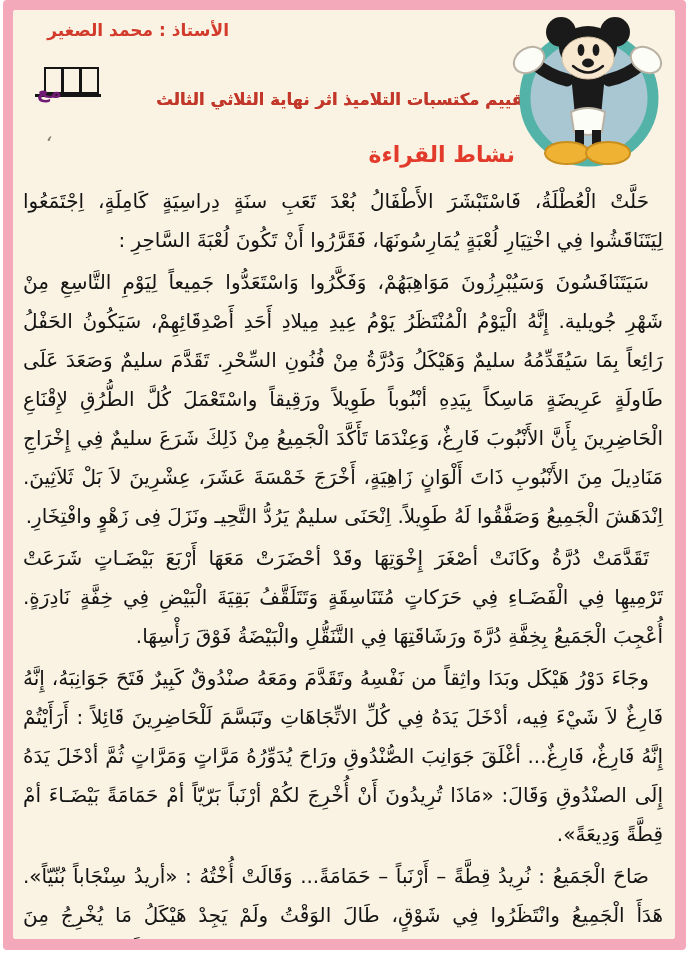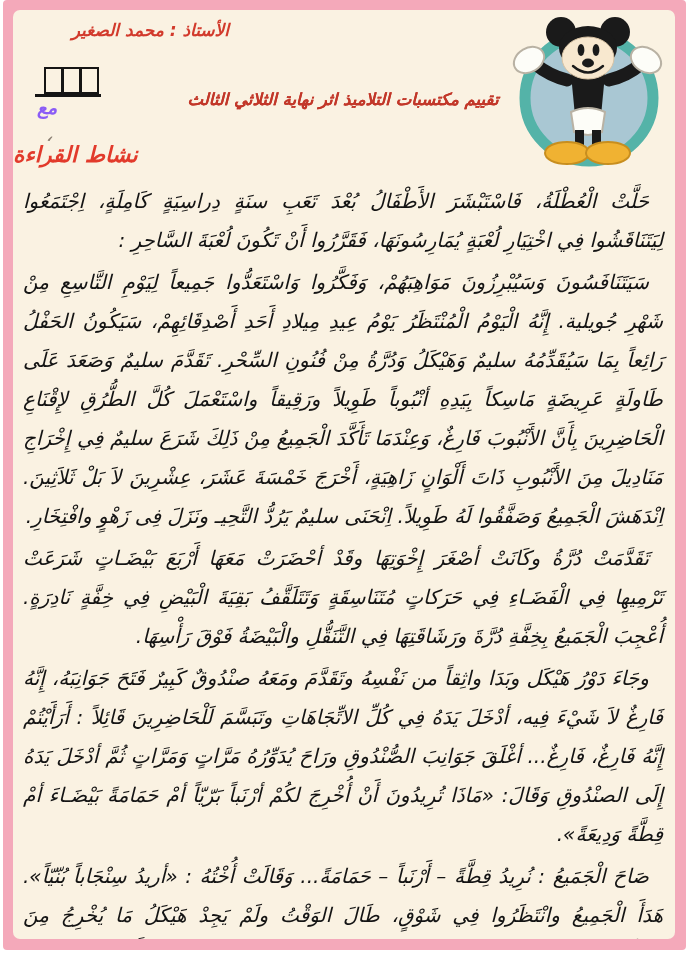--- a/index.html
+++ b/index.html
@@ -7,57 +7,57 @@
     width:686px;height:960px;position:relative;overflow:hidden;
     background:#ffffff;
     font-family:"DejaVu Sans", sans-serif;
   }
   .frame{
     position:absolute;left:3px;top:0;right:0;bottom:10px;
     background:#f4a9ba;border-radius:4px;
   }
   .page{
     position:absolute;left:13px;top:10px;right:11px;bottom:21px;
-    background:#faf2e2;border-radius:7px;overflow:hidden;font-style:italic;
+    background:#faf2e2;border-radius:2px;overflow:hidden;
   }
   
   .teacher{
     position:absolute;top:10px;left:16px;width:200px;
     direction:rtl;text-align:right;
     color:#d23a2c;font-size:17px;font-weight:bold;
   }
   .comb{
     position:absolute;top:58px;left:22px;width:66px;height:26px;
     border-bottom:3px solid #151515;
   }
   .comb .cells{
     position:absolute;right:2px;bottom:0;display:flex;
   }
   .comb .cells span{
     width:15px;height:23px;border:2.5px solid #151515;border-left-width:1.5px;
     display:block;
   }
   .comb .cells span:first-child{border-left-width:2.5px;}
   .note{
-    position:absolute;top:86px;left:24px;
-    color:#8b5cf6;font-size:19px;font-weight:bold;direction:rtl;
+    position:absolute;top:70px;left:24px;
+    color:#701a75;font-size:19px;font-weight:bold;direction:rtl;
   }
   .tiny-mark{
     position:absolute;top:112px;left:34px;color:#8a7f72;font-size:20px;
     transform:rotate(12deg);
   }
   .eval-title{
     position:absolute;top:80px;left:140px;width:380px;
     direction:rtl;text-align:center;
     color:#c23729;font-size:16.5px;font-weight:bold;
     text-shadow:0 0 .4px #c23729;
   }
   .activity-title{
     position:absolute;top:132px;left:0;right:160px;
-    direction:rtl;text-align:left;
+    direction:rtl;text-align:right;
     color:#e23a2b;font-size:22px;font-weight:bold;
   }
   .mickey{
     position:absolute;top:6px;right:8px;width:162px;height:158px;
   }
   
   .story{
     position:absolute;top:172px;left:10px;right:12px;bottom:0;
     direction:rtl;text-align:justify;
     color:#141414;font-size:20px;line-height:39px;

